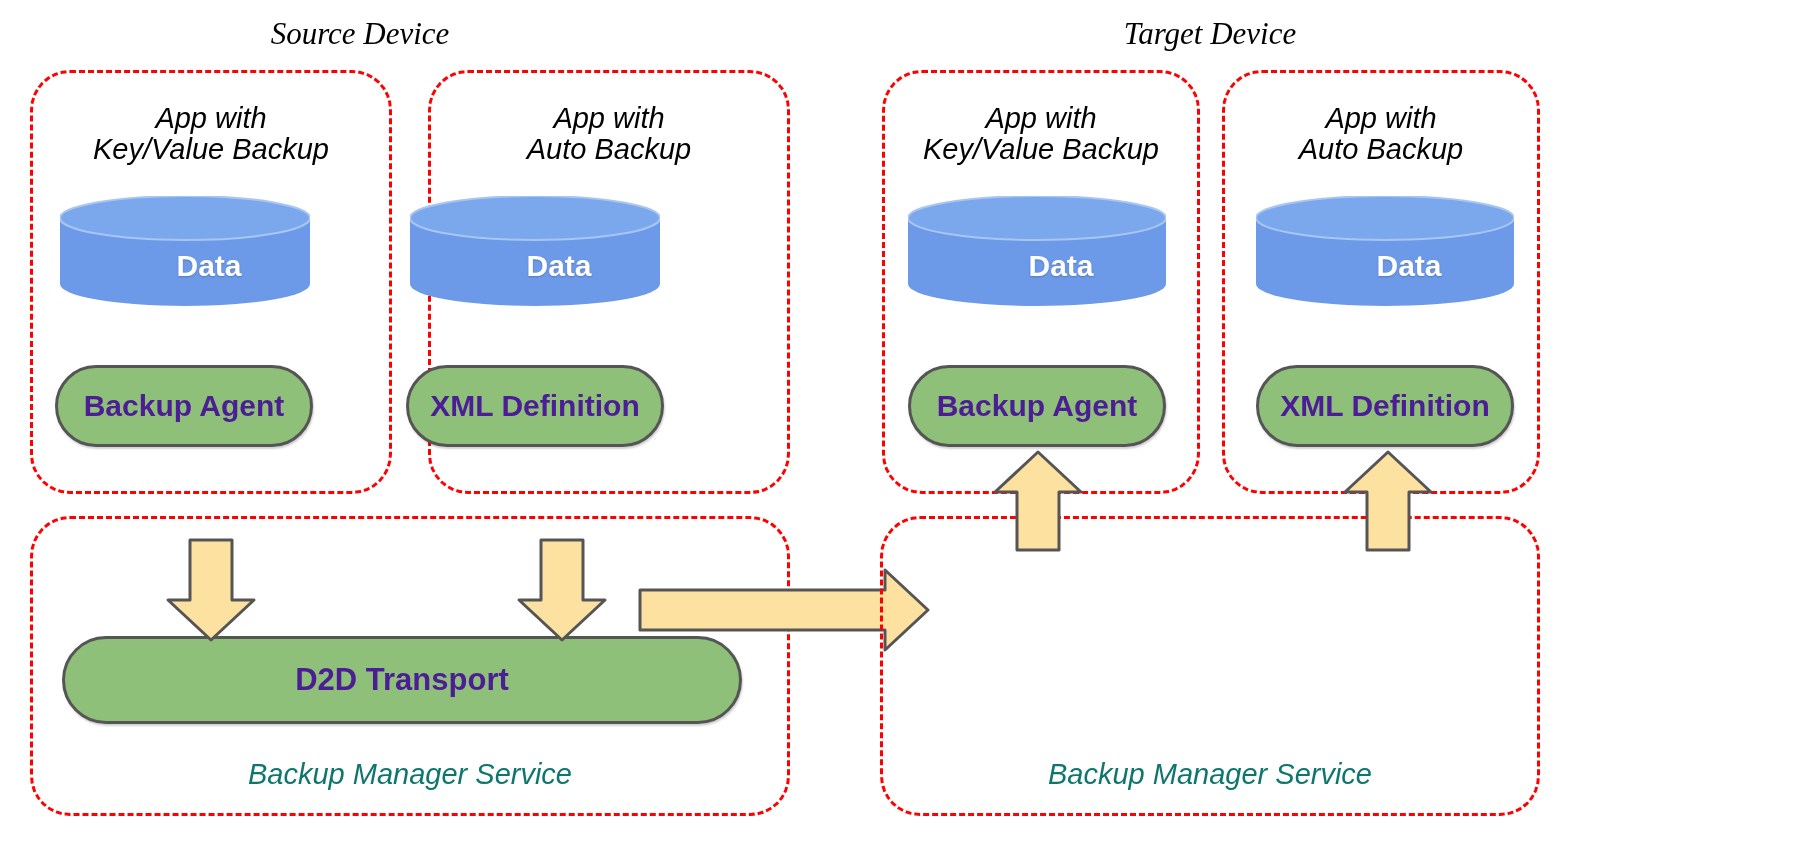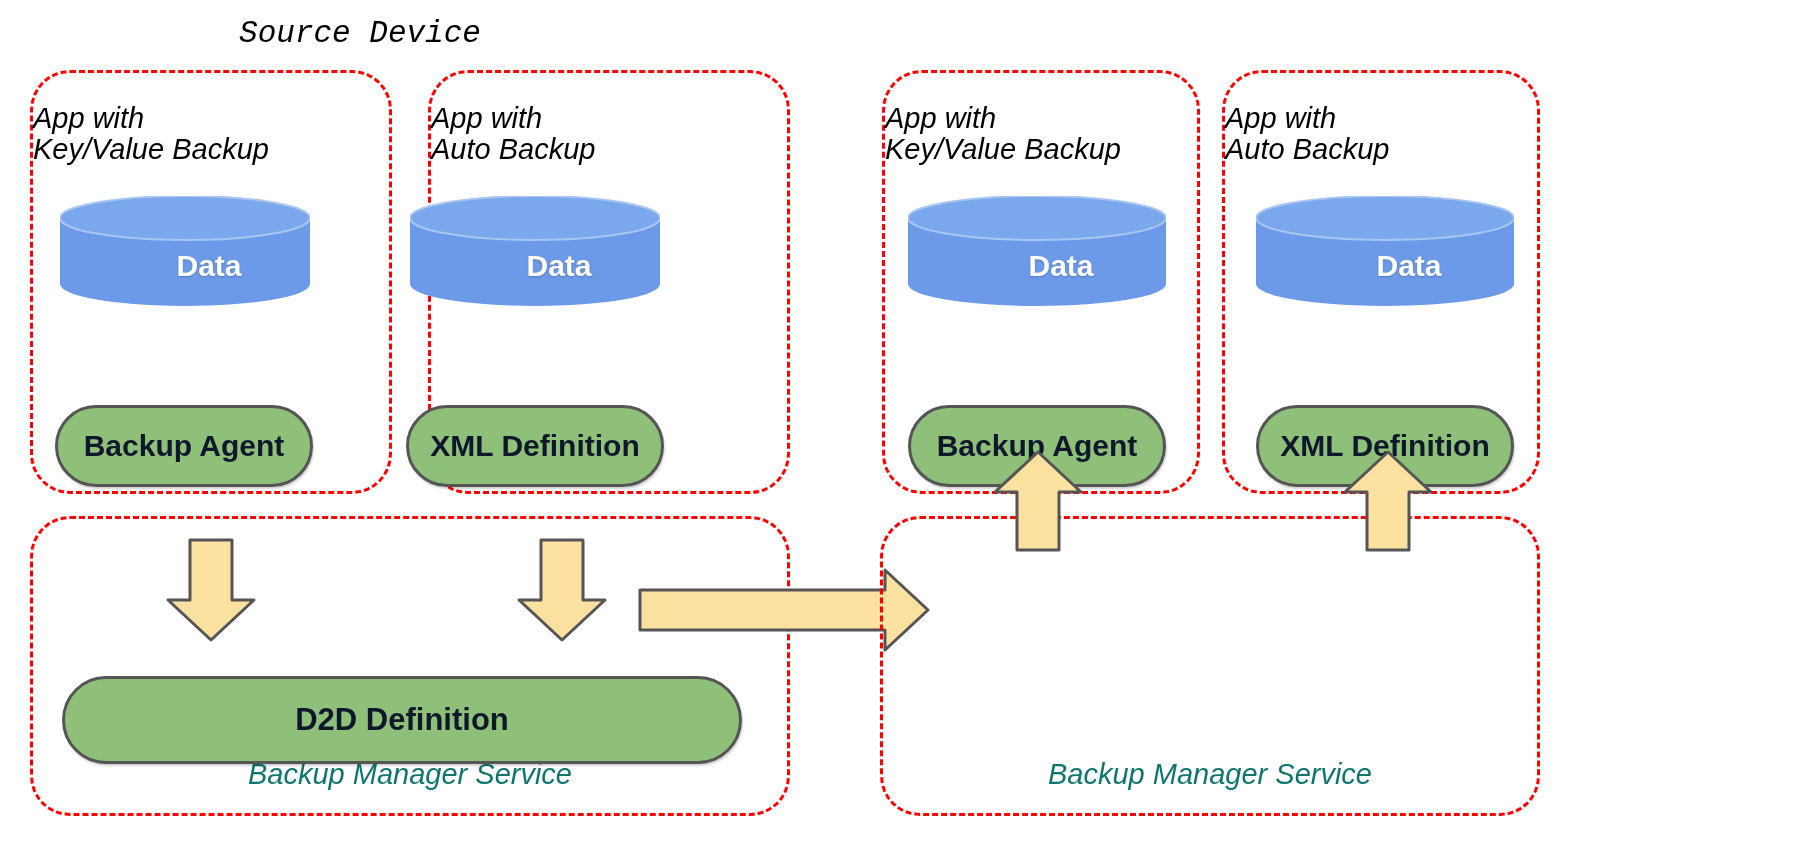--- a/index.html
+++ b/index.html
@@ -12,35 +12,36 @@
   #stage { position: relative; width: 1797px; height: 847px; }
 
   
   .device-title {
     position: absolute;
     font-style: italic;
     font-size: 31px;
     color: #000000;
     text-align: center;
     white-space: nowrap;
-    font-family: Liberation Mono, monospace;
+    font-family: Liberation Serif, serif;
   }
 
   
   .dashed-box {
     position: absolute;
     border: 3px dashed #ff0000;
     border-radius: 40px;
     background: transparent;
   }
 
   .app-label {
     position: absolute;
     left: 0; right: 0;
     top: 30px;
+    text-align: center;
     font-style: italic;
     font-size: 29px;
     line-height: 1.08;
     color: #000000;
     white-space: pre-line;
   }
 
   .bms-label {
     position: absolute;
     left: 0; right: 0;
@@ -69,40 +70,40 @@
 
   
   .pill {
     position: absolute;
     background: #8fc07a;
     border: 3px solid #555555;
     border-radius: 999px;
     display: flex;
     align-items: center;
     justify-content: center;
-    color: #0f172a;
+    color: #4c1d95;
     font-weight: bold;
     font-size: 30px;
     box-shadow: 1px 2px 2px rgba(0,0,0,0.18);
     white-space: nowrap;
-    margin-top: 40px;
   }
   .pill.transport { font-size: 31px; }
 
   
   .arrow { position: absolute; }
   .arrow svg { display: block; overflow: visible; }
 </style>
 </head>
 <body>
 
 <div id="stage">
 
   <div class="device-title" style="left:180px; top:16px; width:360px;">Source Device</div>
 
+  <div class="device-title" style="left:1030px; top:16px; width:360px;">Target Device</div>
 
   <div class="dashed-box" style="left:30px; top:70px; width:362px; height:424px;">
     <div class="app-label">App with
 Key/Value Backup</div>
   </div>
 
   <div class="cylinder" style="left:60px; top:196px; width:250px; height:110px;">
     <svg class="cyl-svg" viewBox="0 0 250 110" preserveAspectRatio="none" aria-hidden="true">
       <path d="M0,22 L0,88 A125,22 0 0,0 250,88 L250,22 Z" fill="#6c9ae8"></path>
       <ellipse cx="125" cy="22" rx="125" ry="22" fill="#7ba7ec"></ellipse>
@@ -131,21 +132,21 @@
 
   <div class="pill" style="left:406px; top:365px; width:258px; height:82px;">
     <span>XML Definition</span>
   </div>
 
   <div class="dashed-box" style="left:30px; top:516px; width:760px; height:300px;">
     <div class="bms-label">Backup Manager Service</div>
   </div>
 
   <div class="pill transport" style="left:62px; top:636px; width:680px; height:88px;">
-    <span>D2D Definition</span>
+    <span>D2D Transport</span>
   </div>
 
   <div class="arrow" style="left:166px; top:540px;">
     <svg width="90" height="102" viewBox="0 0 90 102">
       <path d="M24,0 L66,0 L66,60 L88,60 L45,100 L2,60 L24,60 Z" fill="#fde1a0" stroke="#555555" stroke-width="3" stroke-linejoin="round"></path>
     </svg>
   </div>
 
   <div class="arrow" style="left:517px; top:540px;">
     <svg width="90" height="102" viewBox="0 0 90 102">

